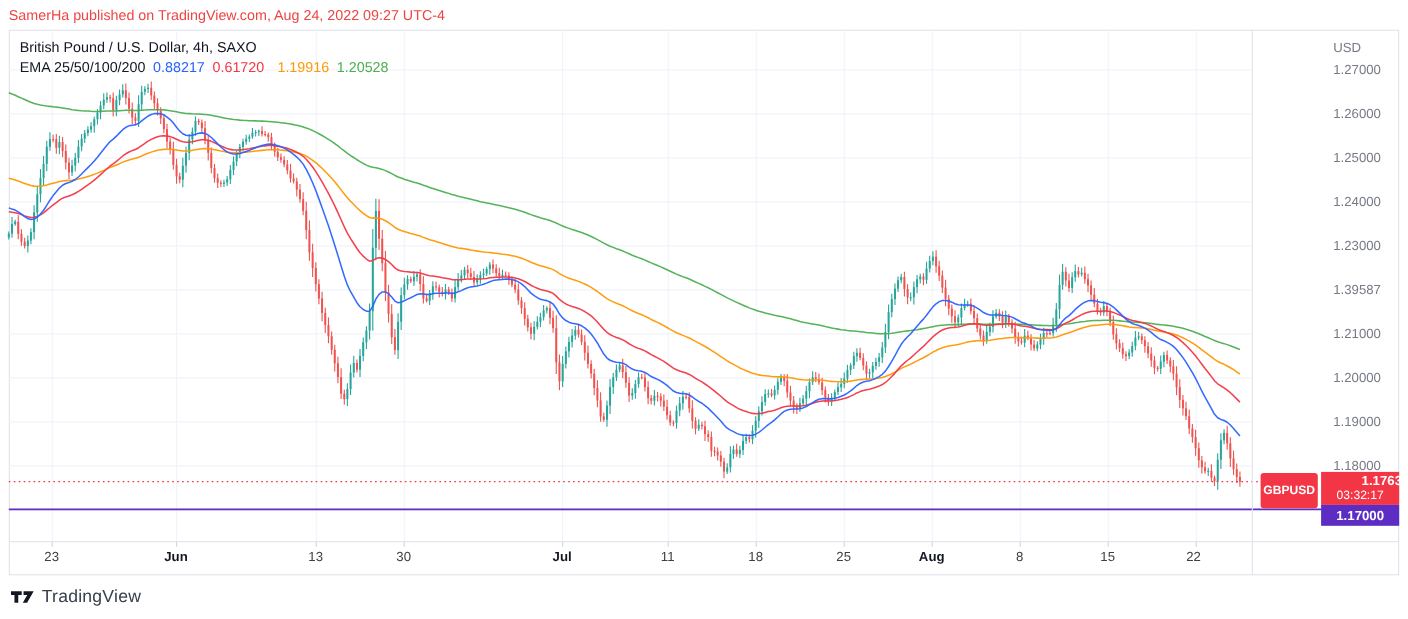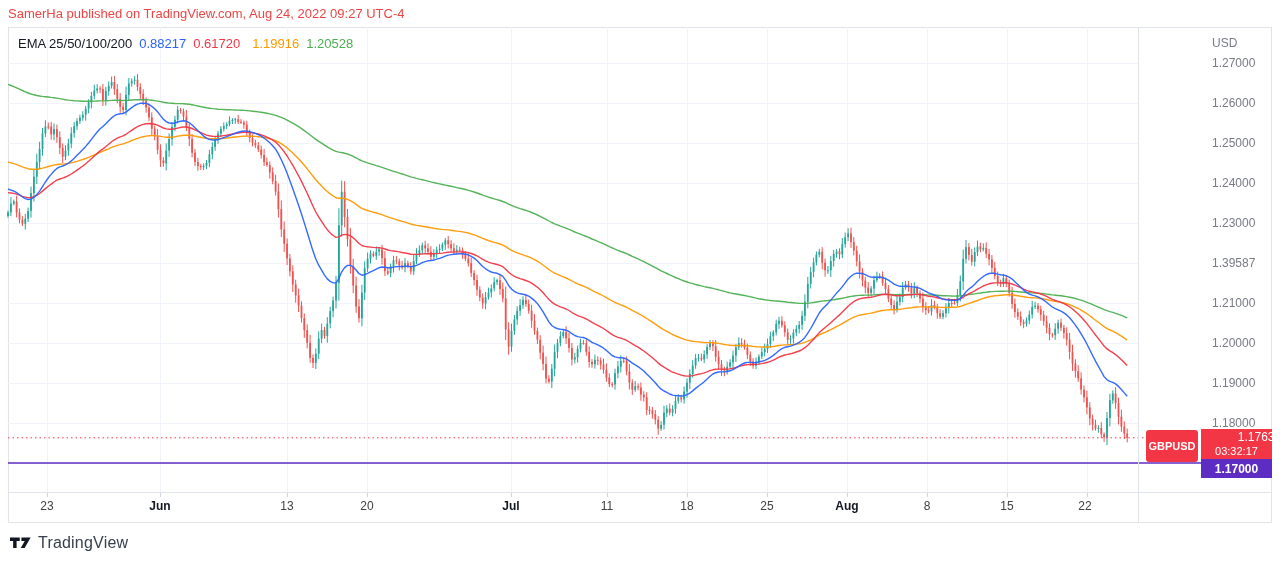--- a/index.html
+++ b/index.html
@@ -14,21 +14,21 @@
   #legend .row2{margin-top:1px;}
   #legend .v{margin-left:7px;font-size:13px;}
   #usd-label{position:absolute;left:1212px;top:36px;font-size:12px;color:#787b86;}
   .ptick{position:absolute;left:1212px;font-size:12px;color:#787b86;}
   .ttick{position:absolute;top:499px;font-size:12px;color:#404040;transform:translateX(-50%);}
   .ttick.bold{color:#131722;font-weight:700;}
   #sym-tag{position:absolute;left:1146px;top:430px;width:52px;height:32px;background:#f23645;border-radius:3px;
     color:#fff;font-size:11px;font-weight:700;display:flex;align-items:center;justify-content:center;}
   #price-box{position:absolute;left:1201px;top:429px;width:71px;height:30px;background:#f23645;color:#fff;
     display:flex;flex-direction:column;align-items:center;justify-content:center;}
-  #price-box .p{font-size:12px;font-weight:400;line-height:15px;margin-left:46px;}
+  #price-box .p{font-size:12px;font-weight:700;line-height:15px;margin-left:46px;}
   #price-box .c{font-size:11px;line-height:13px;}
   #level-box{position:absolute;left:1201px;top:459px;width:71px;height:19px;background:#5d2cc2;color:#fff;
     font-size:12px;font-weight:700;display:flex;align-items:center;justify-content:center;}
   #watermark{position:absolute;left:10px;top:534px;display:flex;align-items:center;gap:7px;cursor:pointer;}
   #watermark .brand{font-size:16px;color:#37404d;font-weight:500;letter-spacing:.2px;}
 </style>
 </head>
 <body>
 
 <div id="stage">
@@ -870,20 +870,21 @@
         <line x1="927.5" y1="492" x2="927.5" y2="497" stroke="#d1d4dc" stroke-width="1"></line>
         <line x1="1007.5" y1="492" x2="1007.5" y2="497" stroke="#d1d4dc" stroke-width="1"></line>
         <line x1="1087.5" y1="492" x2="1087.5" y2="497" stroke="#d1d4dc" stroke-width="1"></line>
       </g>
   </svg>
 
   <div id="axis-sep-v"></div>
   <div id="axis-sep-h"></div>
 
   <div id="legend">
+    <div class="row1">British Pound / U.S. Dollar, 4h, SAXO</div>
     <div class="row2">
       <span>EMA 25/50/100/200</span><span class="v" style="color: rgb(41, 98, 255);">0.88217</span><span class="v" style="color: rgb(242, 54, 69);">0.61720</span><span class="v" style="color: rgb(255, 152, 0); margin-left: 12px;">1.19916</span><span class="v" style="color: rgb(76, 175, 80);">1.20528</span>
     </div>
   </div>
 
   <div id="usd-label">USD</div>
   <div id="price-axis">
       <div class="ptick" style="top: 56px;">1.27000</div>
       <div class="ptick" style="top: 96px;">1.26000</div>
       <div class="ptick" style="top: 136px;">1.25000</div>
@@ -893,21 +894,21 @@
       <div class="ptick" style="top: 296px;">1.21000</div>
       <div class="ptick" style="top: 336px;">1.20000</div>
       <div class="ptick" style="top: 376px;">1.19000</div>
       <div class="ptick" style="top: 416px;">1.18000</div>
       <div class="ptick" style="top: 456px;">1.17000</div>
     </div>
   <div id="time-axis">
       <div class="ttick" style="left: 47px;">23</div>
       <div class="ttick bold" style="left: 160px;">Jun</div>
       <div class="ttick" style="left: 287px;">13</div>
-      <div class="ttick" style="left: 367px;">20</div>
+      <div class="ttick" style="left: 367px;">30</div>
       <div class="ttick bold" style="left: 511px;">Jul</div>
       <div class="ttick" style="left: 607px;">11</div>
       <div class="ttick" style="left: 687px;">18</div>
       <div class="ttick" style="left: 767px;">25</div>
       <div class="ttick bold" style="left: 847px;">Aug</div>
       <div class="ttick" style="left: 927px;">8</div>
       <div class="ttick" style="left: 1007px;">15</div>
       <div class="ttick" style="left: 1085px;">22</div>
     </div>
 

